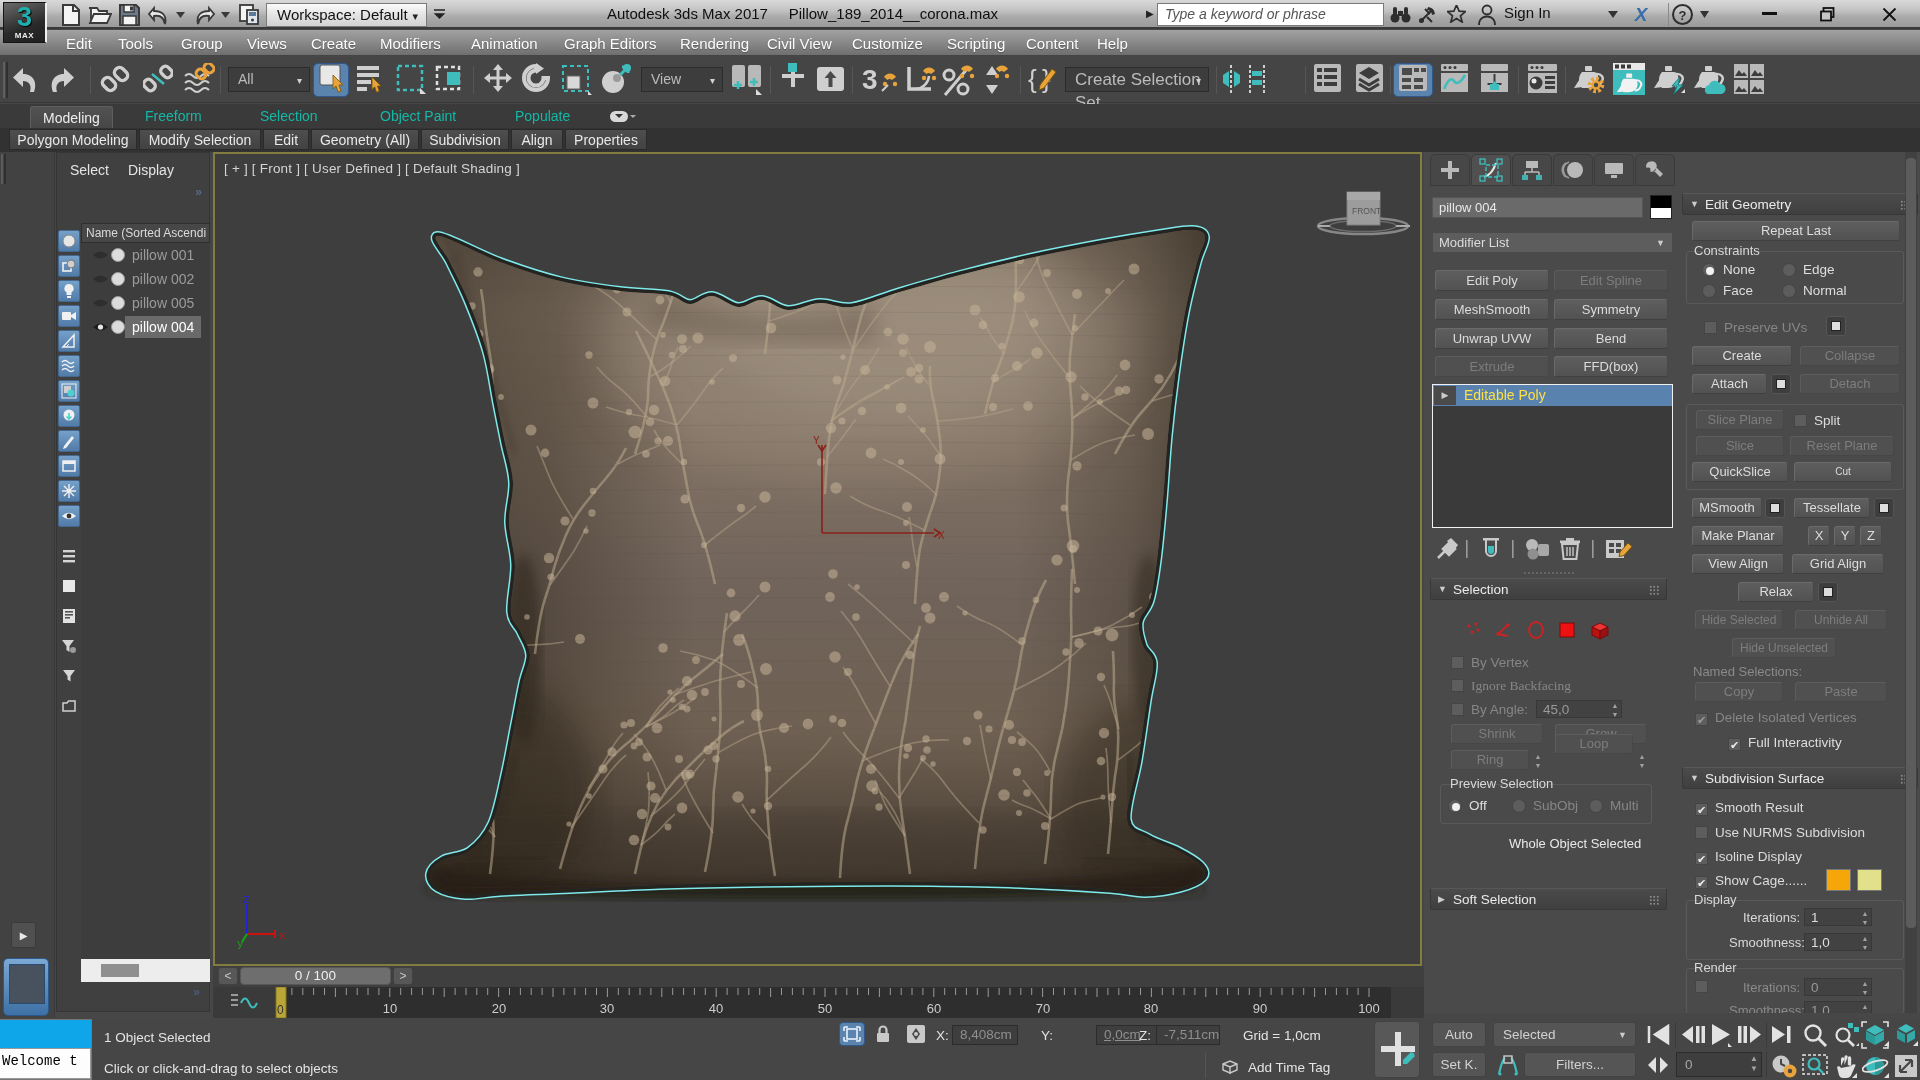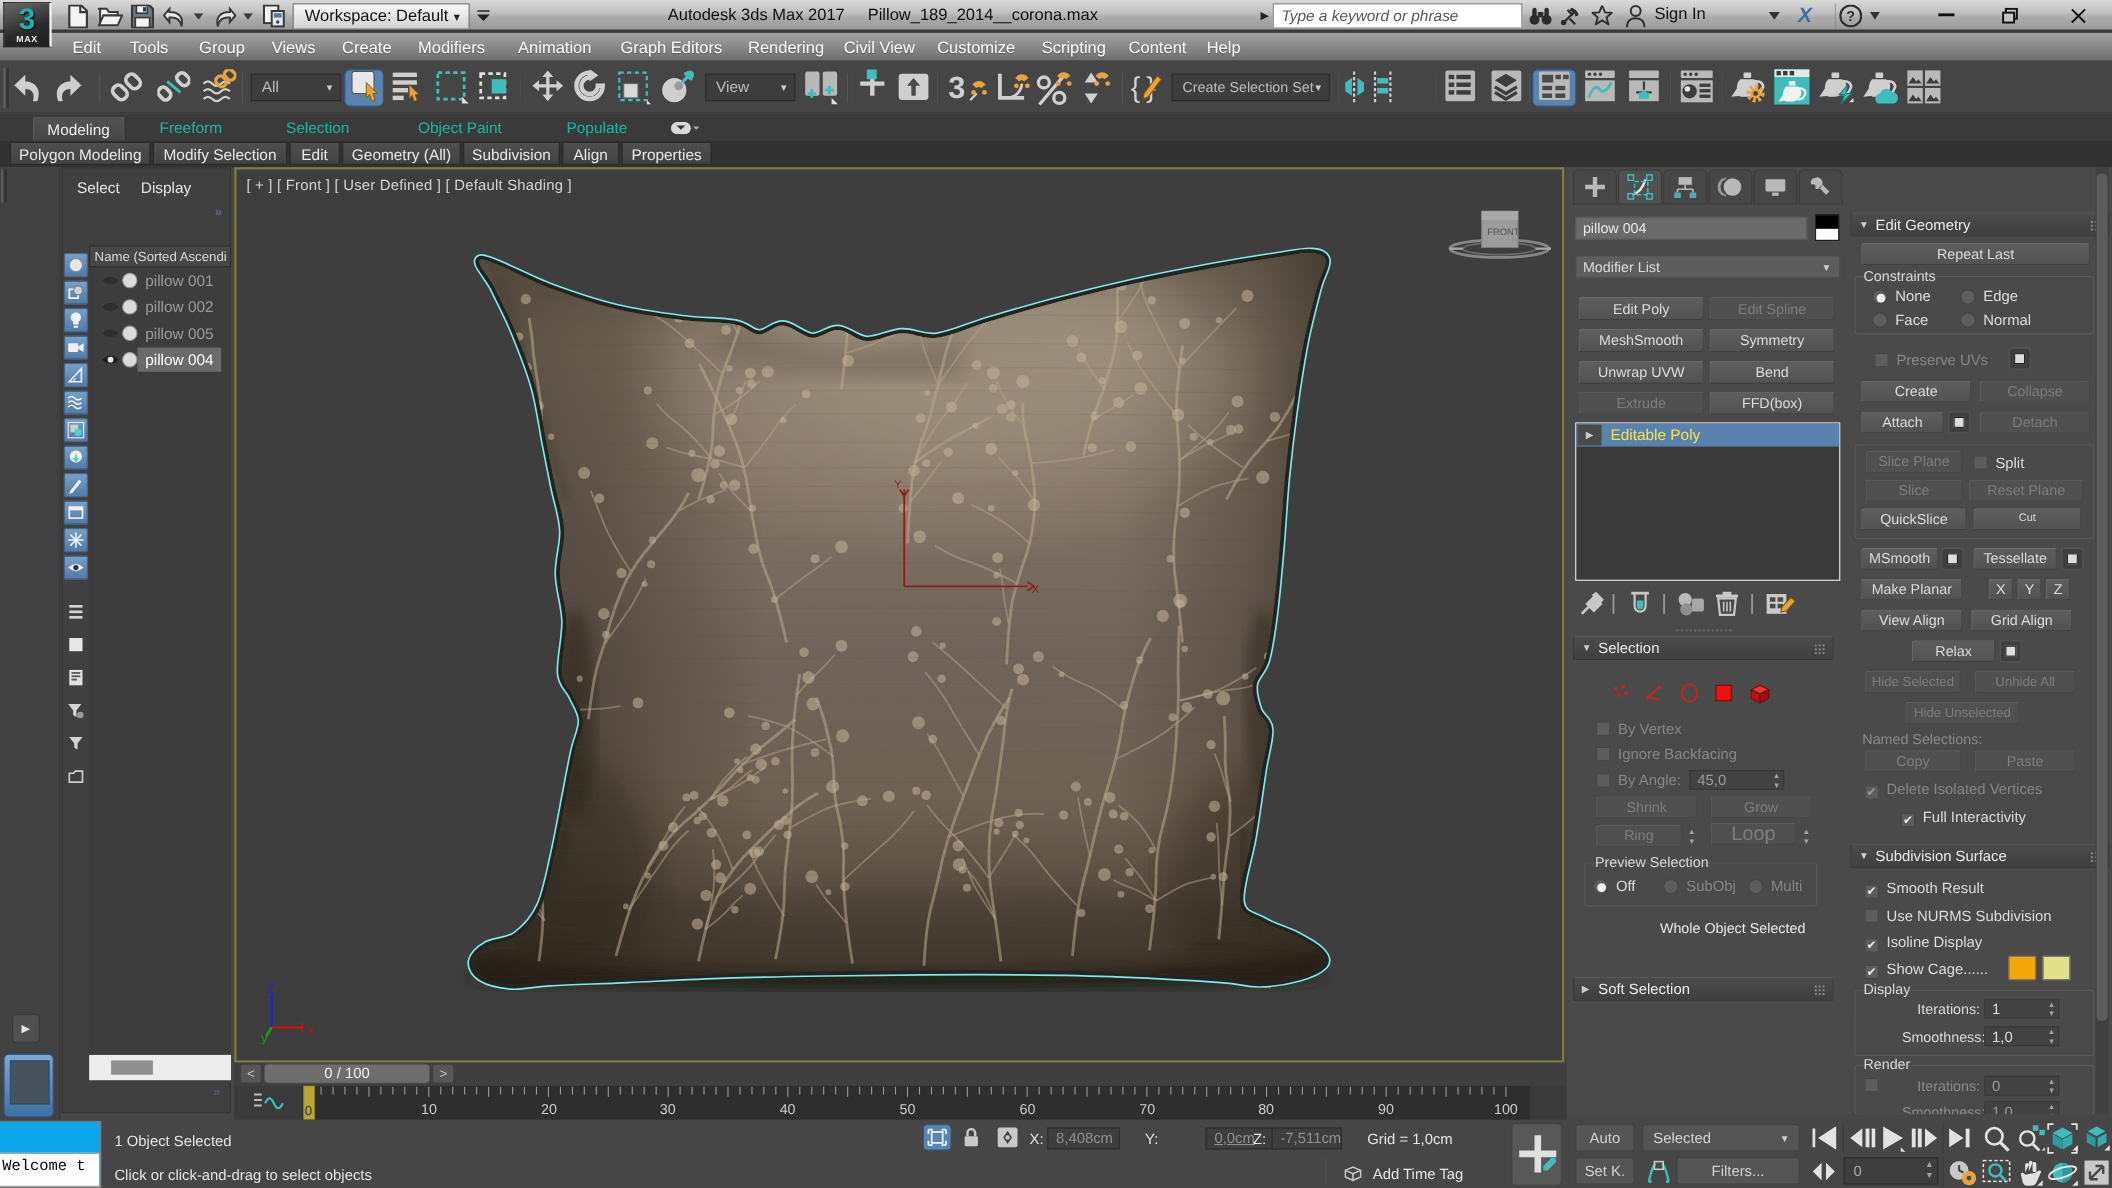--- a/index.html
+++ b/index.html
@@ -373,21 +373,21 @@
       <path d="M18 6a7 7 0 0 1 12 0l-4 3a3 3 0 0 0-4.5 0z" fill="#e8a33d"></path>
       <circle cx="19" cy="13" r="2.2" fill="#e8a33d"></circle>
       <circle cx="29" cy="13" r="2.2" fill="#e8a33d"></circle>
     </svg>
 <div class="tsep" style="left:1020px;"></div>
 <svg class="abs" style="left:1028px;top:6px;" width="30" height="32" viewBox="0 0 30 32">
       <text x="0" y="25" font-size="26" fill="#cfcfcf" font-family="Liberation Sans">{</text>
       <text x="14" y="25" font-size="26" fill="#cfcfcf" font-family="Liberation Sans">}</text>
       <path d="M12 22L24 6l4 3-12 16-5 2z" fill="#e8a33d" stroke="#7a5500"></path>
     </svg>
-<div class="tdrop" style="left:1065px;width:144px;font-size:13px;">Create Selection Set</div>
+<div class="tdrop" style="left:1065px;width:144px;font-size:17px;">Create Selection Set</div>
 <div class="tsep" style="left:1216px;"></div>
 <svg class="abs" style="left:1222px;top:6px;" width="22" height="32" viewBox="0 0 22 32">
       <path d="M9 2v28" stroke="#cfcfcf" stroke-width="2" stroke-dasharray="3 2"></path>
       <path d="M7 8v16l-6-4v-8zM12 8v16l6-4v-8z" fill="#3fbdbd"></path>
     </svg>
 <svg class="abs" style="left:1247px;top:6px;" width="20" height="32" viewBox="0 0 20 32">
       <path d="M3 2v28M17 2v28" stroke="#cfcfcf" stroke-width="2" stroke-dasharray="3 2"></path>
       <rect x="5" y="8" width="10" height="5" fill="#3fbdbd"></rect>
       <rect x="5" y="17" width="10" height="5" fill="#3fbdbd"></rect>
     </svg>
@@ -1275,29 +1275,29 @@
         <path d="M34 14L44 5M34 14l10 2" stroke="#cc2222" stroke-width="1.8" fill="none"></path>
         <circle cx="34" cy="14" r="1.8" fill="#cc2222"></circle>
         <circle cx="44" cy="5" r="1.8" fill="#cc2222"></circle>
         <ellipse cx="72" cy="10" rx="7" ry="8" fill="none" stroke="#cc2222" stroke-width="1.8"></ellipse>
         <rect x="96" y="3" width="14" height="14" fill="#ee1111" stroke="#7a0a0a"></rect>
         <path d="M128 7l8-4 8 4-8 4z" fill="#ee3333" stroke="#7a0a0a"></path>
         <path d="M128 7v8l8 4v-8z" fill="#bb1111" stroke="#7a0a0a"></path>
         <path d="M144 7v8l-8 4v-8z" fill="#991111" stroke="#7a0a0a"></path>
       </svg></div>
 <div class="cb dim" style="left:27px;top:503px;"><span class="box"></span>By Vertex</div>
-<div class="cb dim" style="left:27px;top:526px;"><span class="box"></span>Ignore Backfacing</div>
+<div class="cb dim" style="left:27px;top:526px;font-family:Liberation Serif, serif;"><span class="box"></span>Ignore Backfacing</div>
 <div class="cb dim" style="left:27px;top:550px;"><span class="box"></span>By Angle:</div>
 <div class="spinfield" style="left:112px;top:548px;width:86px;height:18px;line-height:18px;color:#999;">45,0</div>
 <div class="spin" style="left:184px;top:549px;">▲<br>▼</div>
 <div class="btn dim" style="left:27px;top:572px;width:92px;height:20px;line-height:18px;font-size:13px;">Shrink</div>
 <div class="btn dim" style="left:131px;top:572px;width:92px;height:20px;line-height:18px;font-size:13px;">Grow</div>
 <div class="btn dim" style="left:27px;top:598px;width:78px;height:20px;line-height:18px;font-size:13px;">Ring</div>
 <div class="spin" style="left:107px;top:600px;">▲<br>▼</div>
-<div class="btn dim" style="left:131px;top:596px;width:78px;height:20px;line-height:18px;font-size:18px;">Loop</div>
+<div class="btn dim" style="left:131px;top:582px;width:78px;height:20px;line-height:18px;font-size:13px;">Loop</div>
 <div class="spin" style="left:211px;top:600px;">▲<br>▼</div>
 <div class="groupbox" style="left:16px;top:632px;width:212px;height:40px;"></div>
 <div style="position:absolute;left:26px;top:624px;font-size:13px;color:#d9d9d9;">Preview Selection</div>
 <div class="radio" style="left:24px;top:646px;"><span class="rb on"></span>Off</div>
 <div class="radio dim" style="left:88px;top:646px;"><span class="rb"></span>SubObj</div>
 <div class="radio dim" style="left:165px;top:646px;"><span class="rb"></span>Multi</div>
 <div style="position:absolute;left:85px;top:684px;font-size:13px;color:#e8e8e8;">Whole Object Selected</div>
 <div class="rollhdr col" style="left:6px;top:736px;width:237px;">Soft Selection<span class="grip9"></span></div>
 <div class="rollhdr" style="left:258px;top:41px;width:236px;">Edit Geometry<span class="grip9"></span></div>
 <div class="btn" style="left:268px;top:69px;width:208px;height:20px;line-height:18px;font-size:13px;">Repeat Last</div>

